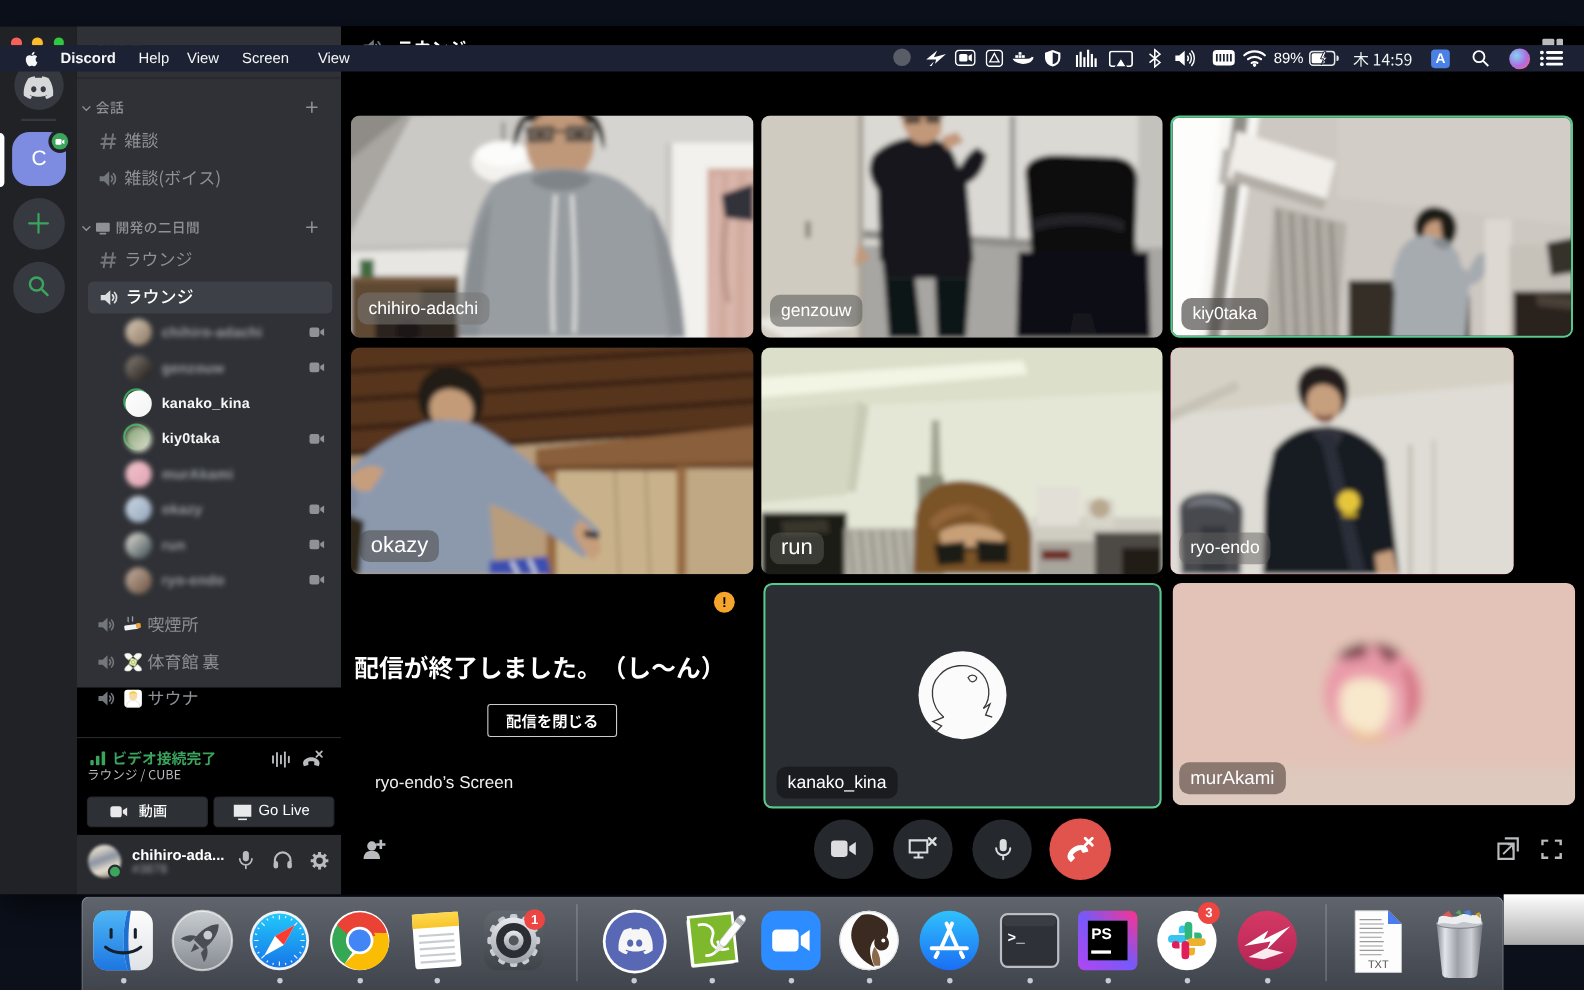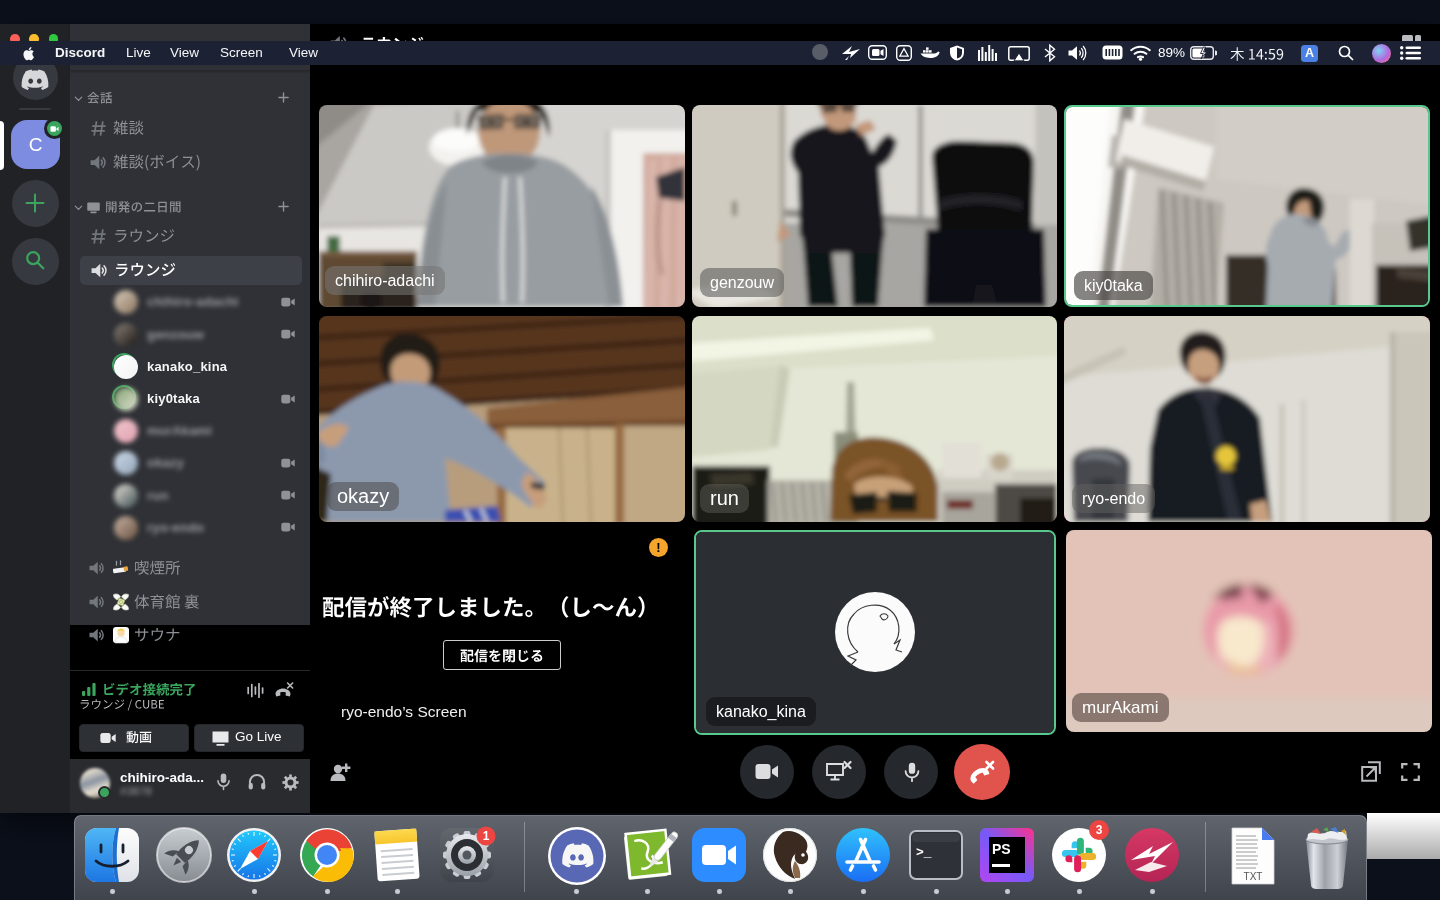--- a/index.html
+++ b/index.html
@@ -200,21 +200,21 @@
 <rect x="294" y="138" width="27" height="26" fill="#d8d4ca"></rect>
 <circle cx="308" cy="146" r="9" fill="#b8a88e"></circle>
 <rect x="250" y="176" width="52" height="36" fill="#a8a59c"></rect>
 <rect x="303" y="168" width="62" height="44" fill="#4e4a44"></rect>
 <rect x="328" y="182" width="37" height="30" fill="#201d19"></rect>
 <rect x="255" y="184" width="26" height="9" fill="#6e2a24"></rect>
 </g>
     </svg>
     <div class="lbl" style="left:8px;top:168px;background:rgba(120,120,115,0.35);font-size:20px;">run</div>
   </div>
-<div class="abs" style="left:1064px;top:316px;width:366px;height:206px;border-radius:8px;overflow:hidden;background:#be185d;">
+<div class="abs" style="left:1064px;top:316px;width:312px;height:206px;border-radius:8px;overflow:hidden;background:#be185d;">
     <svg width="366" height="206" viewBox="0 0 366 206" style="position:absolute;left:0;top:0;">
       <defs>
         <filter id="f42606" x="-15%" y="-15%" width="130%" height="130%">
           <feGaussianBlur stdDeviation="2.6"></feGaussianBlur>
         </filter>
       </defs>
       <g filter="url(#f42606)">
 <rect x="-10" y="-10" width="390" height="230" fill="#dedcd5"></rect>
 <path d="M-10 -10 L376 -10 L376 26 L-10 62 Z" fill="#d6d1c5"></path>
 <path d="M-10 62 L60 30 L63 38 L-10 72 Z" fill="#c6c2b6"></path>
@@ -599,21 +599,21 @@
     </svg>
     <svg class="abs" style="left:211px;top:748.5px" width="19" height="19" viewBox="0 0 24 24">
       <path fill="#b9bbbe" d="M22.14 10.19 L22.14 13.81 L19.42 13.63 L18.40 16.10 L20.45 17.89 L17.89 20.45 L16.10 18.40 L13.63 19.42 L13.81 22.14 L10.19 22.14 L10.37 19.42 L7.90 18.40 L6.11 20.45 L3.55 17.89 L5.60 16.10 L4.58 13.63 L1.86 13.81 L1.86 10.19 L4.58 10.37 L5.60 7.90 L3.55 6.11 L6.11 3.55 L7.90 5.60 L10.37 4.58 L10.19 1.86 L13.81 1.86 L13.63 4.58 L16.10 5.60 L17.89 3.55 L20.45 6.11 L18.40 7.90 L19.42 10.37 Z M12 8.2 A3.8 3.8 0 1 0 12 15.8 A3.8 3.8 0 1 0 12 8.2 Z" fill-rule="evenodd"></path>
     </svg>
   </div>
 <div class="abs" style="left:0;top:0;width:1440px;height:24px;background:#1c2233;margin-top:41px;">
     <svg class="abs" style="left:22px;top:4.5px" width="15" height="15" viewBox="0 0 15 15">
       <path fill="#f5f6f7" d="M10.4 7.9c0-1.6 1.3-2.4 1.4-2.4-.8-1.1-2-1.3-2.4-1.3-1-.1-2 .6-2.5.6-.5 0-1.3-.6-2.2-.6-1.1 0-2.2.7-2.7 1.7-1.2 2-.3 5 .8 6.6.5.8 1.2 1.7 2 1.7.8 0 1.1-.5 2.1-.5 1 0 1.3.5 2.2.5.9 0 1.5-.8 2-1.6.6-.9.9-1.8.9-1.9-.1 0-1.6-.6-1.6-2.8zM8.8 3.1c.4-.6.7-1.3.6-2.1-.6 0-1.4.4-1.9 1-.4.5-.8 1.3-.7 2.1.8.1 1.6-.4 2-1z"></path>
     </svg>
     <div class="abs" style="left:55px;top:4px;color:#f5f6f7;font-size:13.5px;font-weight:bold;">Discord</div>
-    <div class="abs" style="left:126px;top:4px;color:#f5f6f7;font-size:13.5px;font-weight:normal;">Live</div>
+    <div class="abs" style="left:126px;top:4px;color:#f5f6f7;font-size:13.5px;font-weight:normal;">Help</div>
     <div class="abs" style="left:170px;top:4px;color:#f5f6f7;font-size:13.5px;font-weight:normal;text-align:right;">View</div>
     <div class="abs" style="left:220px;top:4px;color:#f5f6f7;font-size:13.5px;font-weight:normal;">Screen</div>
     <div class="abs" style="left:289px;top:4px;color:#f5f6f7;font-size:13.5px;font-weight:normal;">View</div>
     <div class="abs" style="left:812px;top:3px;width:16px;height:16px;border-radius:50%;background:#585d68;"></div>
     <svg class="abs" style="left:841px;top:4px" width="20" height="16" viewBox="0 0 20 16">
       <path fill="#fff" d="M1 9 L11 1 L8 7 L19 4 L9 13 L10 9 Z M4 15 L8 11 L6 15 Z"></path>
     </svg>
     <svg class="abs" style="left:868px;top:4px" width="19" height="15" viewBox="0 0 19 15">
       <rect x="0.7" y="0.7" width="17.6" height="13.6" rx="3.5" fill="none" stroke="#fff" stroke-width="1.4"></rect>
       <rect x="4" y="4" width="7.5" height="7" rx="1.5" fill="#fff"></rect>

